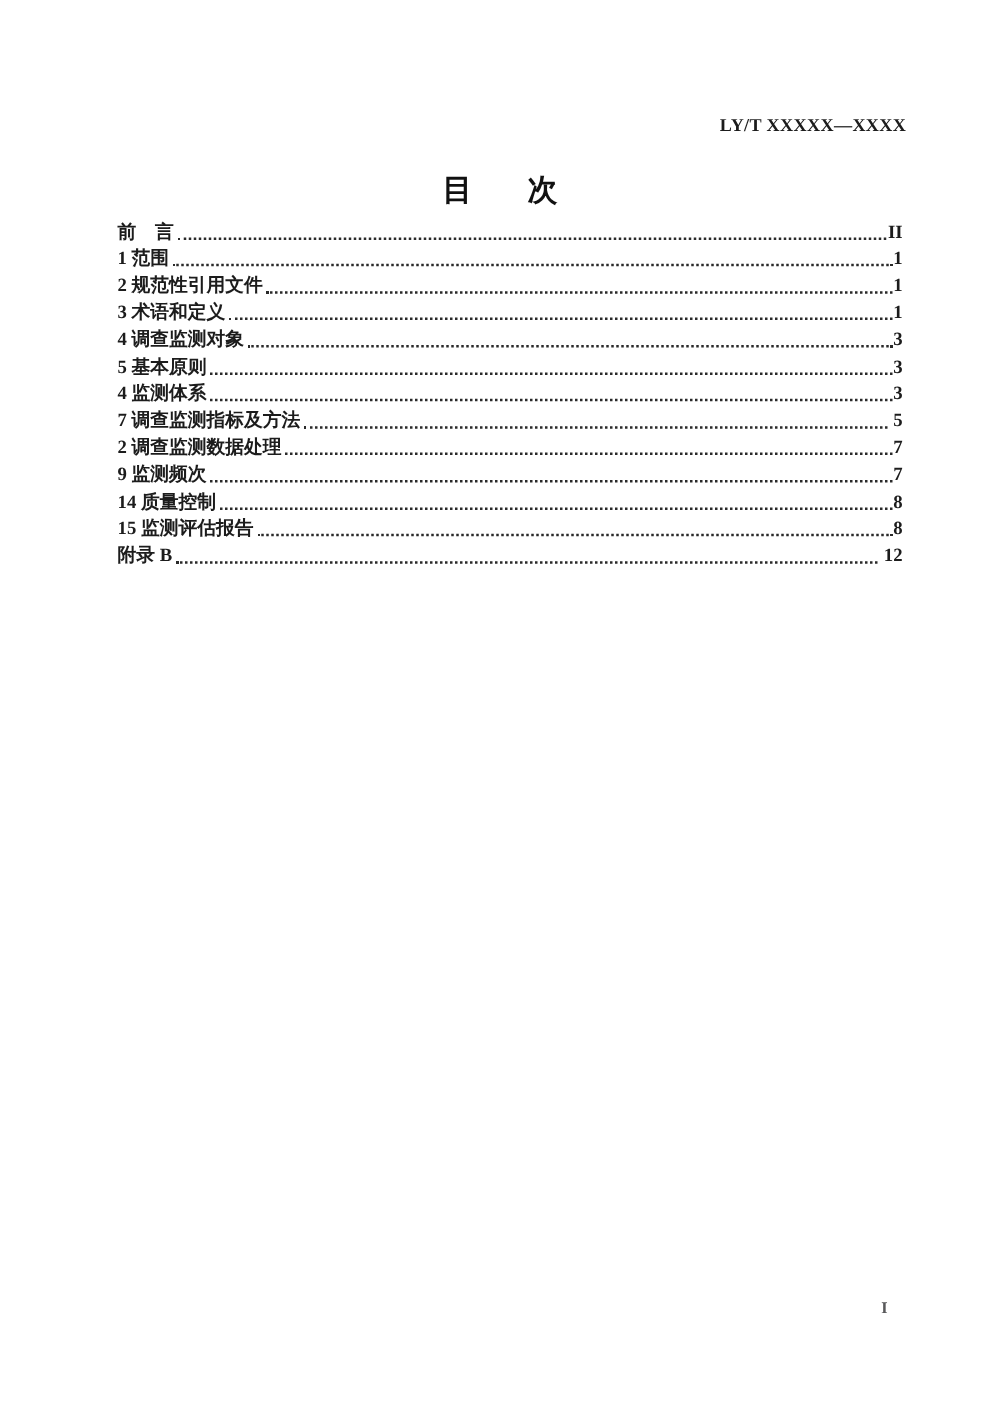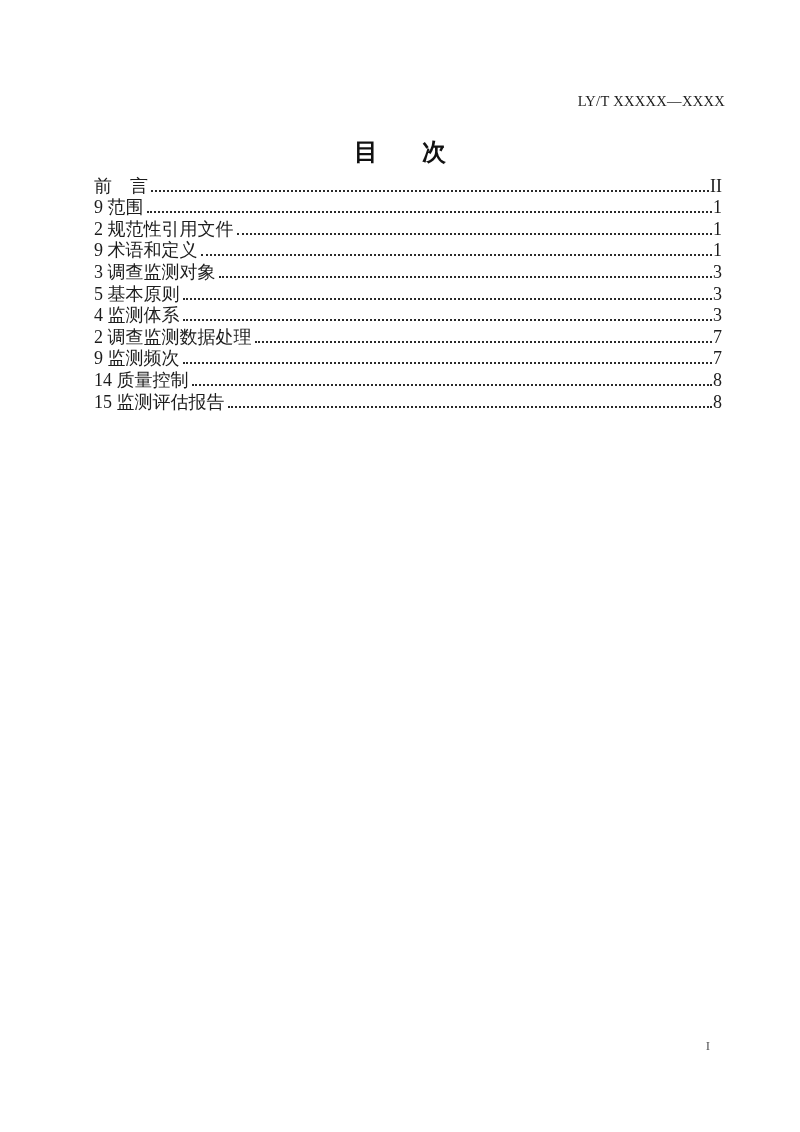--- a/index.html
+++ b/index.html
@@ -1,19 +1,19 @@
 <!DOCTYPE html>
 <html style="--text-color: #1c1c1c; --folio-color: #58585a;"><head>
 <meta charset="utf-8">
 <style>
   :root {
     --text-color: #1c1c1c;
     --folio-color: #58585a;
   }
-  * { margin: 0; padding: 0; box-sizing: border-box; }
+  * { margin: 0; padding: 0; box-sizing: border-box; font-weight: bold; }
   html, body { background: #ffffff; }
   body {
     width: 800px;
     height: 1132px;
     position: relative;
     font-family: "Liberation Serif", "DejaVu Serif", serif;
     color: var(--text-color);
     overflow: hidden;
   }
   .doc-code {
@@ -40,21 +40,21 @@
   .toc {
     position: absolute;
     top: 174px;
     left: 94px;
     right: 78px;
   }
   .toc-row {
     display: flex;
     align-items: flex-end;
     height: 21.6px;
-    font-size: 18px;
+    font-size: 15px;
     line-height: 18px;
   }
   .toc-label {
     white-space: pre;
     flex: 0 0 auto;
     padding-bottom: 1px;
   }
   .toc-dots {
     flex: 1 1 auto;
     border-bottom: 2px dotted #2a2a2a;
@@ -82,48 +82,53 @@
 
 <div class="page-title">目　次</div>
 
 <div class="toc" id="toc">
     <div class="toc-row">
       <span class="toc-label">前　言</span>
       <span class="toc-dots"></span>
       <span class="toc-page">II</span>
     </div>
     <div class="toc-row">
-      <span class="toc-label">9 范围</span>
+      <span class="toc-label">1 范围</span>
       <span class="toc-dots"></span>
       <span class="toc-page">1</span>
     </div>
     <div class="toc-row">
       <span class="toc-label">2 规范性引用文件</span>
       <span class="toc-dots"></span>
       <span class="toc-page">1</span>
     </div>
     <div class="toc-row">
-      <span class="toc-label">9 术语和定义</span>
+      <span class="toc-label">3 术语和定义</span>
       <span class="toc-dots"></span>
       <span class="toc-page">1</span>
     </div>
     <div class="toc-row">
-      <span class="toc-label">3 调查监测对象</span>
+      <span class="toc-label">4 调查监测对象</span>
       <span class="toc-dots"></span>
       <span class="toc-page">3</span>
     </div>
     <div class="toc-row">
       <span class="toc-label">5 基本原则</span>
       <span class="toc-dots"></span>
       <span class="toc-page">3</span>
     </div>
     <div class="toc-row">
       <span class="toc-label">4 监测体系</span>
       <span class="toc-dots"></span>
       <span class="toc-page">3</span>
+    </div>
+    <div class="toc-row">
+      <span class="toc-label">7 调查监测指标及方法</span>
+      <span class="toc-dots"></span>
+      <span class="toc-page"> 5</span>
     </div>
     <div class="toc-row">
       <span class="toc-label">2 调查监测数据处理</span>
       <span class="toc-dots"></span>
       <span class="toc-page">7</span>
     </div>
     <div class="toc-row">
       <span class="toc-label">9 监测频次</span>
       <span class="toc-dots"></span>
       <span class="toc-page">7</span>
@@ -131,15 +136,20 @@
     <div class="toc-row">
       <span class="toc-label">14 质量控制</span>
       <span class="toc-dots"></span>
       <span class="toc-page">8</span>
     </div>
     <div class="toc-row">
       <span class="toc-label">15 监测评估报告</span>
       <span class="toc-dots"></span>
       <span class="toc-page">8</span>
     </div>
+    <div class="toc-row">
+      <span class="toc-label">附录 B</span>
+      <span class="toc-dots"></span>
+      <span class="toc-page"> 12</span>
+    </div>
   </div>
 
 <div class="folio">I</div>
 
 </body></html>

